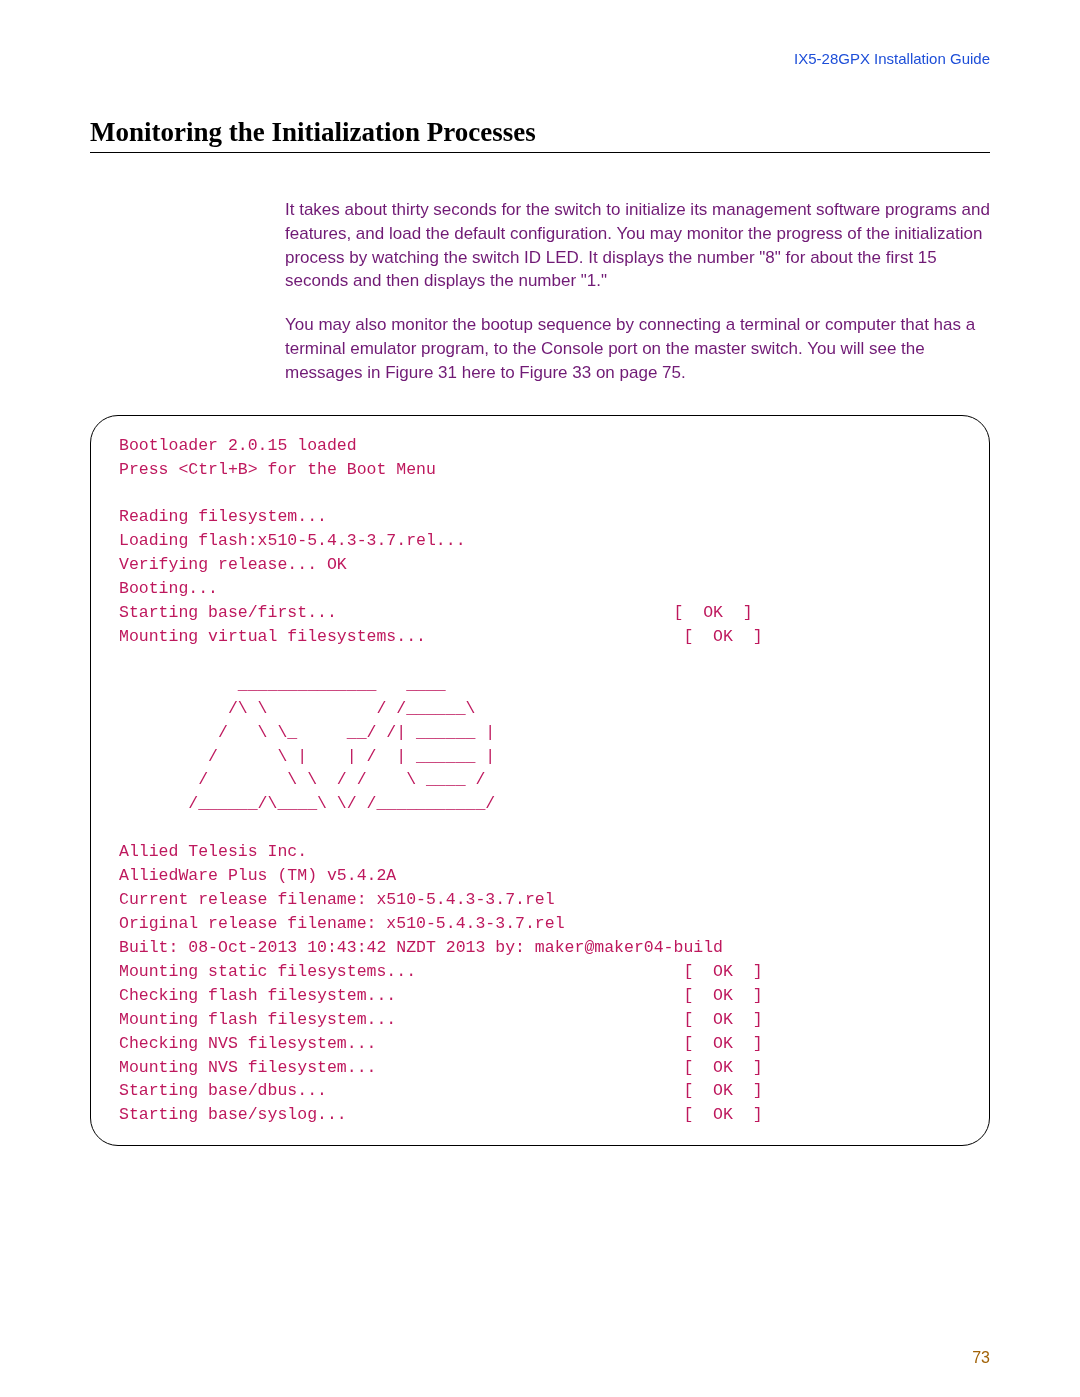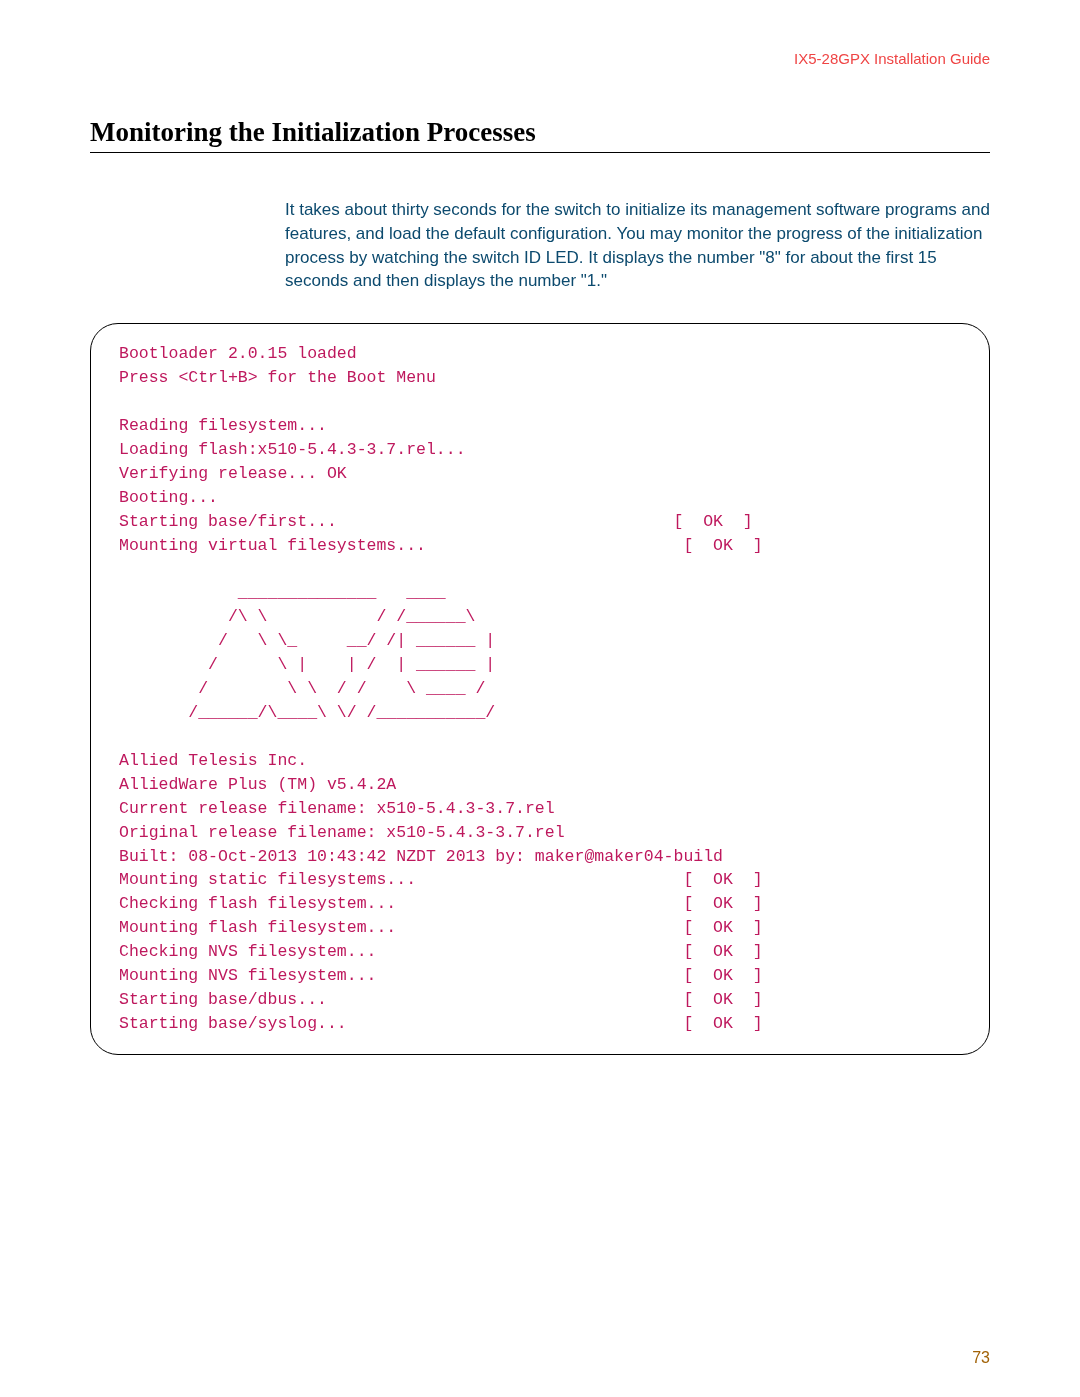--- a/index.html
+++ b/index.html
@@ -8,41 +8,41 @@
       height: 1397px;
       background: #fff;
       font-family: Arial, Helvetica, sans-serif;
       color: #000;
       position: relative;
       padding: 50px 90px 40px 90px;
     }
     .header-guide {
       text-align: right;
       font-size: 15px;
-      color: #ef4444;
+      color: #1d4ed8;
       margin-bottom: 50px;
     }
     h1 {
       font-family: Georgia, 'Times New Roman', serif;
       font-size: 27px;
       font-weight: bold;
       color: #000;
       border-bottom: 1px solid #000;
       padding-bottom: 4px;
       margin-bottom: 45px;
     }
     .intro {
       margin-left: 195px;
       margin-bottom: 30px;
     }
     .intro p {
       font-size: 17px;
       line-height: 1.4;
       margin-bottom: 20px;
-      color: #0c4a6e;
+      color: #701a75;
     }
     .terminal-box {
       border: 1px solid #000;
       border-radius: 28px;
       padding: 18px 28px 18px 28px;
       margin-top: 10px;
     }
     .terminal-box pre {
       font-family: 'Courier New', Courier, monospace;
       font-size: 16.5px;
@@ -60,20 +60,21 @@
   </style>
 </head>
 <body>
 
 <div class="header-guide">IX5-28GPX Installation Guide</div>
 
 <h1>Monitoring the Initialization Processes</h1>
 
 <div class="intro">
   <p>It takes about thirty seconds for the switch to initialize its management software programs and features, and load the default configuration. You may monitor the progress of the initialization process by watching the switch ID LED. It displays the number "8" for about the first 15 seconds and then displays the number "1."</p>
+  <p>You may also monitor the bootup sequence by connecting a terminal or computer that has a terminal emulator program, to the Console port on the master switch. You will see the messages in Figure 31 here to Figure 33 on page 75.</p>
 </div>
 
 <div class="terminal-box">
   <pre>Bootloader 2.0.15 loaded
 Press &lt;Ctrl+B&gt; for the Boot Menu
 
 Reading filesystem...
 Loading flash:x510-5.4.3-3.7.rel...
 Verifying release... OK
 Booting...

